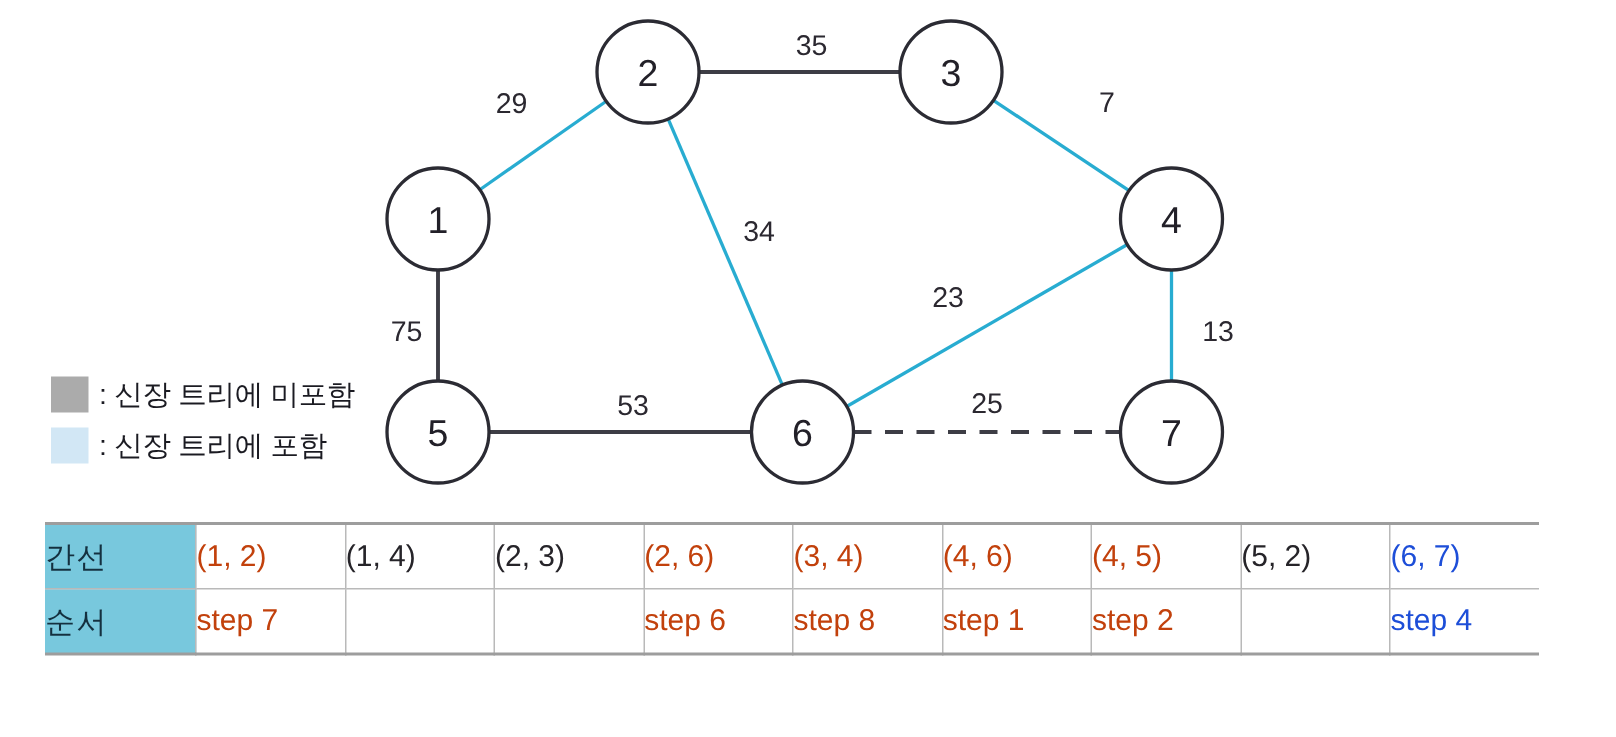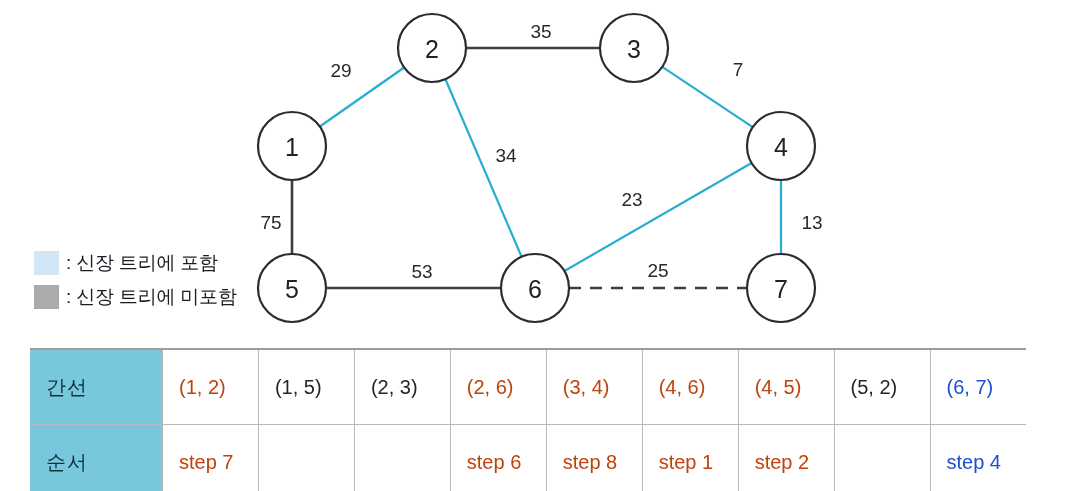--- a/index.html
+++ b/index.html
@@ -74,21 +74,21 @@
   }
   table.step-table {
     border-collapse: collapse;
     table-layout: fixed;
     width: 996px;
     border-top: 2px solid #9d9d9d;
     border-bottom: 2px solid #9d9d9d;
   }
   table.step-table td, table.step-table th {
     height: 42px;
-    padding: 16px;
+    padding: 0;
     font-size: 20px;
     font-weight: normal;
     text-align: left;
     border-right: 1px solid #b9b9b9;
     border-bottom: 1px solid #b9b9b9;
     background: #ffffff;
   }
   table.step-table tr:last-child td,
   table.step-table tr:last-child th {
     border-bottom: none;
@@ -150,36 +150,36 @@
       <circle cx="292" cy="288" r="34" fill="#ffffff" stroke="#2b2b33" stroke-width="2.2"></circle>
       <text class="node-label" x="292" y="289">5</text>
       <circle cx="535" cy="288" r="34" fill="#ffffff" stroke="#2b2b33" stroke-width="2.2"></circle>
       <text class="node-label" x="535" y="289">6</text>
       <circle cx="781" cy="288" r="34" fill="#ffffff" stroke="#2b2b33" stroke-width="2.2"></circle>
       <text class="node-label" x="781" y="289">7</text>
     </svg>
 
   <div class="legend">
     <div class="legend-row">
+      <div class="legend-swatch" id="sw1" style="background: rgb(171, 171, 171);"></div>
+      <div class="legend-text">: 신장 트리에 미포함</div>
+    </div>
+    <div class="legend-row">
       <div class="legend-swatch" id="sw0" style="background: rgb(210, 231, 245);"></div>
       <div class="legend-text">: 신장 트리에 포함</div>
-    </div>
-    <div class="legend-row">
-      <div class="legend-swatch" id="sw1" style="background: rgb(171, 171, 171);"></div>
-      <div class="legend-text">: 신장 트리에 미포함</div>
     </div>
   </div>
 
   <div class="table-wrap">
     <table class="step-table">
       <tbody id="table-body">
           <tr>
             <th class="row-head">간선</th>
             <td class="data-cell in-tree">(1, 2)</td>
-            <td class="data-cell out-tree">(1, 5)</td>
+            <td class="data-cell out-tree">(1, 4)</td>
             <td class="data-cell out-tree">(2, 3)</td>
             <td class="data-cell in-tree">(2, 6)</td>
             <td class="data-cell in-tree">(3, 4)</td>
             <td class="data-cell in-tree">(4, 6)</td>
             <td class="data-cell in-tree">(4, 5)</td>
             <td class="data-cell out-tree">(5, 2)</td>
             <td class="data-cell dim-tree">(6, 7)</td>
           </tr>
           <tr>
             <th class="row-head">순서</th>

